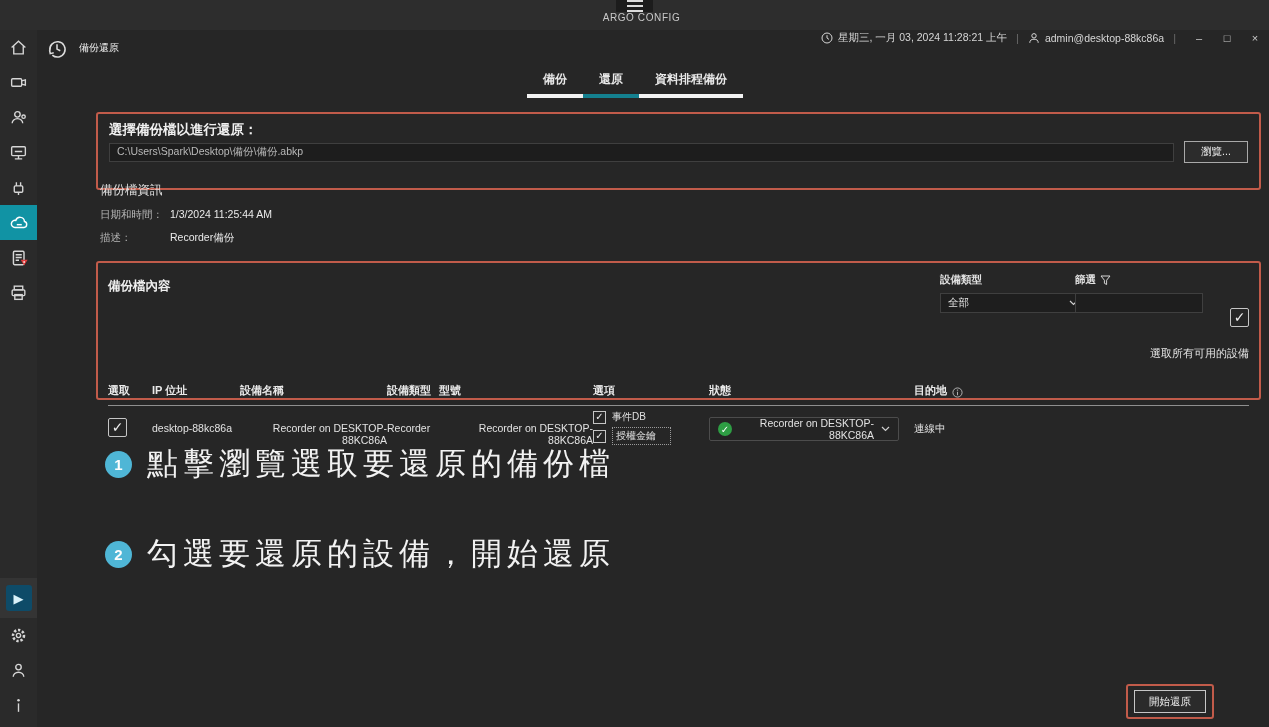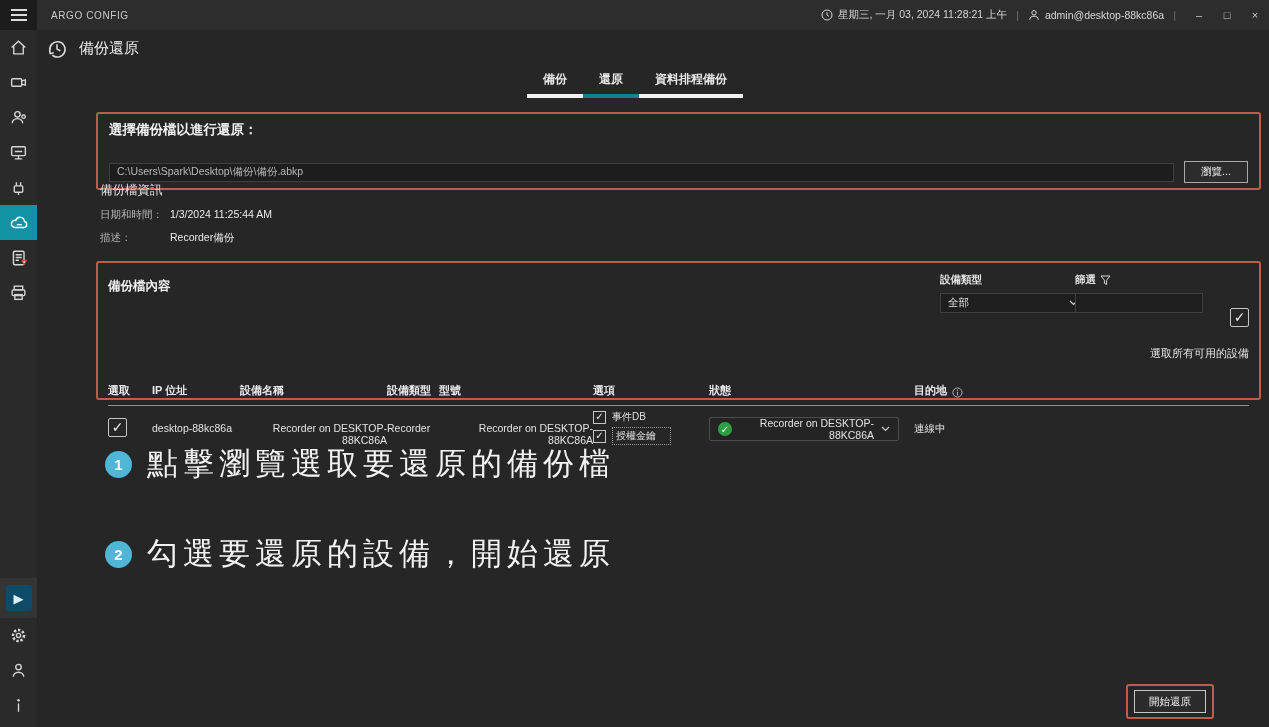--- a/index.html
+++ b/index.html
@@ -1,21 +1,21 @@
 <!DOCTYPE html>
 <html><head>
 <meta charset="utf-8">
 <style>
   * { margin:0; padding:0; box-sizing:border-box; }
   html,body { width:1269px; height:727px; overflow:hidden; background:#262626;
               font-family:"Liberation Sans","DejaVu Sans",sans-serif; color:#e6e6e6; }
 
   
   .titlebar { position:absolute; left:0; top:0; width:1269px; height:30px;
-              background:#2d2d2d; display:flex; align-items:center; z-index:10; }
+              background:#2d2d2d; display:flex; align-items:center; z-index:10;flex-direction:column; }
   .hamburger { width:37px; height:30px; background:#1c1c1c; display:flex; flex-direction:column;
                align-items:center; justify-content:center; gap:3px; cursor:pointer; }
   .hamburger span { width:16px; height:2px; background:#dcdcdc; display:block; }
   .app-title { font-size:10px; letter-spacing:.6px; color:#c9c9c9; margin-left:14px; }
   .tb-right { margin-left:auto; display:flex; align-items:center; height:100%;
               font-size:10.5px; color:#d6d6d6; }
   .tb-right svg { margin-right:5px; }
   .tb-sep { color:#6a6a6a; margin:0 9px; font-size:11px; }
   .win-btn { width:28px; height:30px; display:flex; align-items:center; justify-content:center;
              color:#c9c9c9; font-size:11px; cursor:pointer; }
@@ -30,33 +30,33 @@
   .side-bottom { margin-top:auto; display:flex; flex-direction:column; align-items:center;
                  padding-bottom:4px; }
   .play-tile { background:#343434; height:40px; }
   .play-logo { width:26px; height:26px; background:#0e4b68; border-radius:3px; display:flex;
                align-items:center; justify-content:center; color:#d9f2fa; font-size:13px; }
 
   
   .main { position:absolute; left:37px; top:30px; width:1232px; height:697px; background:#262626; }
   .page-header { position:absolute; left:8px; top:6px; display:flex; align-items:center; gap:10px; }
   .page-header svg { stroke:#dcdcdc; fill:none; stroke-width:1.4; }
-  .page-title { font-size:15px; color:#efefef; }
+  .page-title { font-size:10px; color:#efefef; }
 
   .tabs { position:absolute; left:490px; top:32px; display:flex; }
   .tab { padding:9px 16px 6px; font-size:12px; font-weight:bold; color:#e8e8e8;
          border-bottom:4px solid #f2f2f2; cursor:pointer; }
   .tab.active { border-bottom-color:#14808f; }
 
   .ann-box { position:absolute; border:2px solid #c15b4a; border-radius:3px; }
 
   
   .box-file { left:59px; top:82px; width:1165px; height:78px; padding:7px 11px; }
   .sec-heading { font-size:13.5px; font-weight:bold; color:#f0f0f0; }
-  .file-row { display:flex; margin-top:22px; gap:10px; align-items:center; }
+  .file-row { display:flex; margin-top:2px; gap:10px; align-items:center; }
   .path-input { flex:1; height:19px; background:#1d1d1d; border:1px solid #3f3f3f; color:#b9b9b9;
                 font-size:10.5px; padding:0 7px; font-family:inherit; }
   .browse-btn { width:64px; height:22px; background:#2c2c2c; border:1px solid #a9a9a9;
                 color:#ececec; font-size:10.5px; font-family:inherit; cursor:pointer; }
 
   
   .file-info { position:absolute; left:63px; top:152px; }
   .fi-heading { font-size:12.5px; color:#e2e2e2; }
   .fi-row { display:flex; margin-top:9px; font-size:10.5px; }
   .fi-label { width:70px; color:#b5b5b5; }

